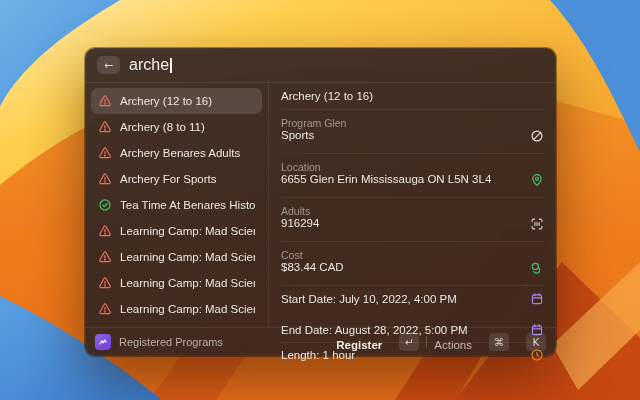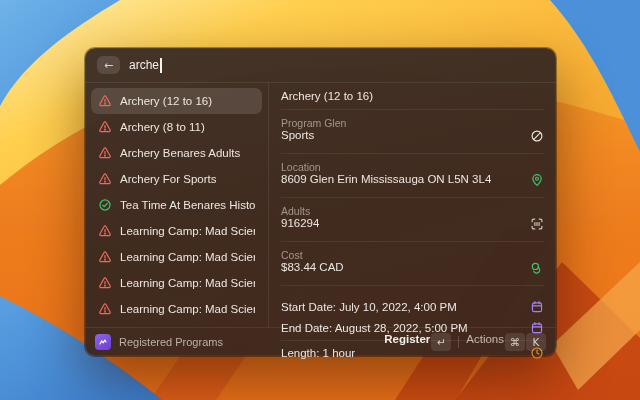--- a/index.html
+++ b/index.html
@@ -20,21 +20,21 @@
     display:flex;flex-direction:column;
   }
 
   
   .searchbar{height:34px;display:flex;align-items:center;padding:0 12px;gap:9px;flex:none;}
   .back-btn{
     width:23px;height:18px;border-radius:6px;background:rgba(255,255,255,.12);
     display:flex;align-items:center;justify-content:center;
     color:#d9d2cb;font-size:11px;line-height:1;cursor:default;
   }
-  .search-text{font-size:12px;color:#f3efec;display:flex;align-items:center;}
+  .search-text{font-size:16px;color:#f3efec;display:flex;align-items:center;}
   .caret{display:inline-block;width:1.5px;height:15px;background:#f6f3f0;margin-left:1px;}
 
   .h-div{height:1px;background:rgba(255,255,255,.08);flex:none;}
 
   
   .body{flex:1;display:flex;min-height:0;}
   .list{width:183px;flex:none;padding:5px 6px;box-sizing:border-box;overflow:hidden;}
   .v-div{width:1px;background:rgba(255,255,255,.08);flex:none;}
   .row{
     height:26px;border-radius:7px;display:flex;align-items:center;gap:8px;
@@ -55,32 +55,32 @@
   
   .detail{flex:1;min-width:0;padding:0 12px;display:flex;flex-direction:column;font-size:11.5px;}
   .d-title{height:26px;display:flex;align-items:center;color:#ece7e1;flex:none;}
   .d-label{padding-top:7px;font-size:10.5px;color:#a2978d;flex:none;}
   .d-valrow{height:24px;display:flex;align-items:flex-start;justify-content:space-between;gap:4px;flex:none;}
   .d-valrow .val{color:#ece7e1;white-space:nowrap;overflow:hidden;}
   .d-inline{height:19px;display:flex;align-items:center;justify-content:space-between;gap:8px;flex:none;color:#ece7e1;}
   .d-inline.tall{height:23px;}
   .dicon{flex:none;width:14px;height:14px;display:flex;}
   .d-div{height:1px;background:rgba(255,255,255,.07);flex:none;}
-  .dates{padding:3px 0;display:flex;flex-direction:column;gap:2px;margin-top:8px;}
+  .dates{padding:3px 0;display:flex;flex-direction:column;gap:12px;}
 
   
   .footer{height:28px;flex:none;display:flex;align-items:center;padding:0 10px;gap:8px;}
   .app-icon{
     width:16px;height:16px;border-radius:4px;flex:none;
     background:linear-gradient(145deg,#8d65e8,#6d3ed2);
     display:flex;align-items:center;justify-content:center;
   }
   .app-name{font-size:11px;color:#bcb2a9;flex:1;white-space:nowrap;overflow:hidden;}
   .ft-right{display:flex;align-items:center;gap:7px;}
-  .ft-action{display:flex;align-items:flex-start;gap:1px;cursor:default;}
+  .ft-action{display:flex;align-items:flex-end;gap:17px;cursor:default;}
   .ft-primary{font-size:11.5px;font-weight:700;color:#f1ede9;}
   .ft-secondary{font-size:11.5px;color:#c3b9b0;}
   .keycap{
     min-width:12px;height:18px;padding:0 4px;border-radius:4px;
     background:rgba(255,255,255,.11);color:#d9d2cb;font-size:10.5px;
     display:flex;align-items:center;justify-content:center;line-height:1;
   }
   .ft-sep{width:1px;height:12px;background:rgba(255,255,255,.18);}
   svg{display:block;}
 </style>
@@ -249,21 +249,21 @@
           <svg width="14" height="14" viewBox="0 0 24 24" fill="none" stroke="currentColor" stroke-width="2" stroke-linecap="round">
               <circle cx="12" cy="12" r="8.4"></circle>
               <path d="M6 17.8C10.2 15.6 13.8 9.6 18 6.2"></path>
             </svg>
         </span>
       </div>
       <div class="d-div"></div>
 
       <div class="d-label">Location</div>
       <div class="d-valrow">
-        <span class="val">8609 Glen Erin Mississauga ON L5N 3L4</span>
+        <span class="val">6655 Glen Erin Mississauga ON L5N 3L4</span>
         <span class="dicon c-success">
           <svg width="14" height="14" viewBox="0 0 24 24" fill="none" stroke="currentColor" stroke-width="2" stroke-linecap="round" stroke-linejoin="round">
               <path d="M12 21.2C12 21.2 4.9 14.7 4.9 9.8a7.1 7.1 0 1 1 14.2 0C19.1 14.7 12 21.2 12 21.2Z"></path>
               <circle cx="12" cy="9.8" r="2.5"></circle>
             </svg>
         </span>
       </div>
       <div class="d-div"></div>
 
       <div class="d-label">Adults</div>

